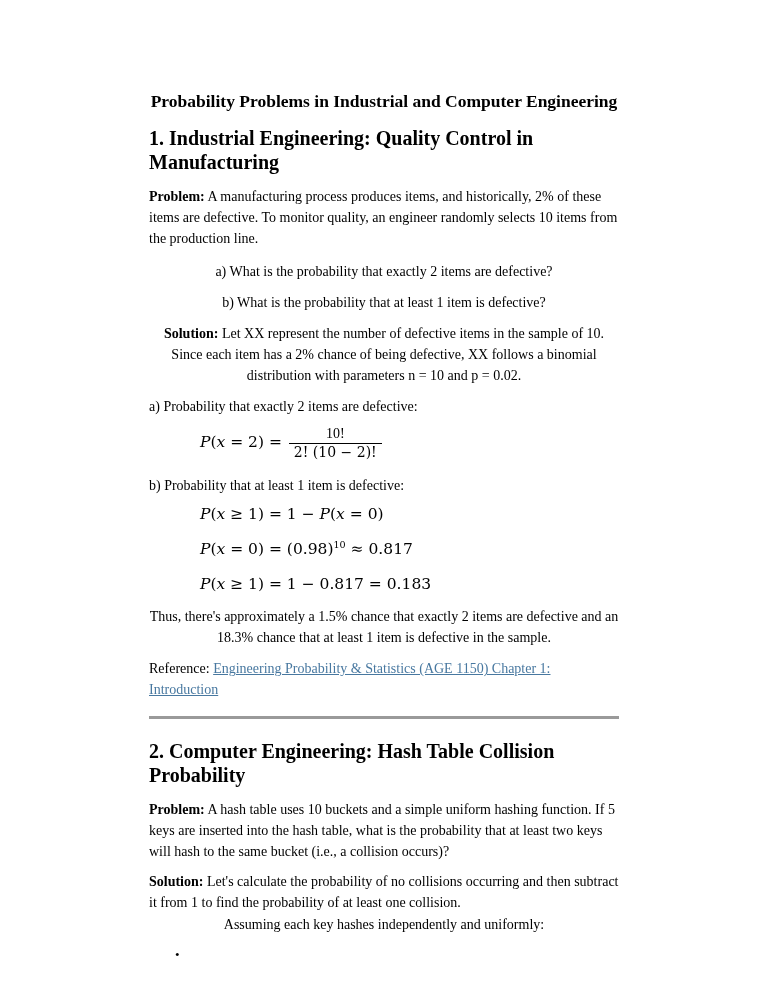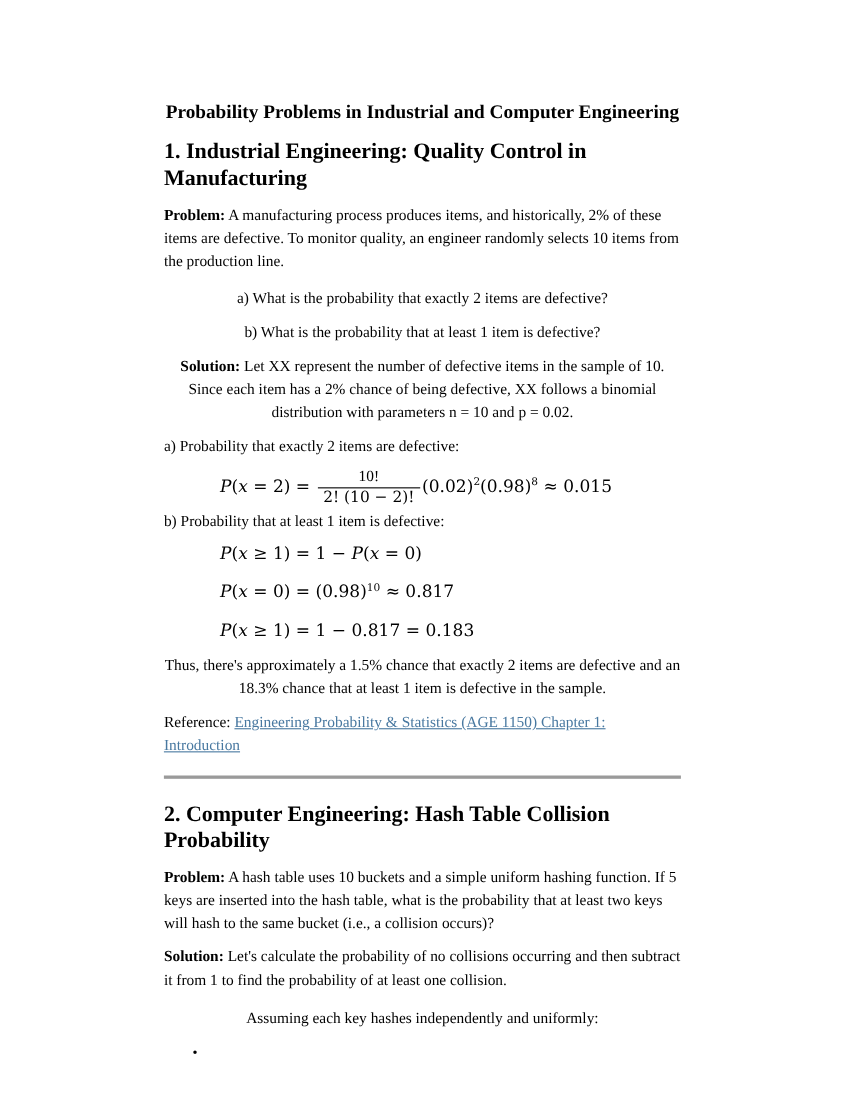--- a/index.html
+++ b/index.html
@@ -34,21 +34,21 @@
   .para.tight { margin-bottom: 10px; text-align: center; }
   .para.intro { margin-bottom: 8px; }
   .b { font-weight: bold; }
   .formula {
     font-family: "DejaVu Serif", serif;
     font-size: 15.5px;
     line-height: 1.3;
     margin: 0 0 15px 51px;
     white-space: nowrap;
   }
-  .formula.first { margin-top: 2px; margin-bottom: 3px; }
+  .formula.first { margin-top: 2px; margin-bottom: 14px; }
   .formula.last { margin-bottom: 12px; }
   .mvar { font-style: italic; }
   .formula sup { font-size: 0.62em; line-height: 0; }
   .frac {
     display: inline-block;
     text-align: center;
     vertical-align: middle;
     font-size: 14px;
     line-height: 1.25;
     margin: 0 2px;
@@ -89,41 +89,41 @@
   <p class="para"><span class="b">Problem:</span><span> A manufacturing process produces items, and historically, 2% of these items are defective. To monitor quality, an engineer randomly selects 10 items from the production line.</span></p>
 
   <p class="para tight">a) What is the probability that exactly 2 items are defective?</p>
 
   <p class="para tight">b) What is the probability that at least 1 item is defective?</p>
 
   <p class="para tight"><span class="b">Solution:</span><span> Let XX represent the number of defective items in the sample of 10. Since each item has a 2% chance of being defective, XX follows a binomial distribution with parameters n = 10 and p = 0.02.</span></p>
 
   <p class="para intro">a) Probability that exactly 2 items are defective:</p>
 
-  <div class="formula first"><span><span class="mvar">P</span><span>(</span><span class="mvar">x</span><span> = 2) = </span></span><span class="frac"><span class="num">10!</span><span class="den">2! (10 − 2)!</span></span><span><span>(0.02)</span><sup>2</sup><span>(0.98)</span><sup>8</sup><span> ≈ 0.015</span></span></div>
+  <div class="formula first"><span><span class="mvar">P</span><span>(</span><span class="mvar">x</span><span> = 2) = </span></span><span class="frac"><span class="num">10!</span><span class="den">2! (10 − 2)!</span></span></div>
 
   <p class="para intro">b) Probability that at least 1 item is defective:</p>
 
   <div class="formula"><span class="mvar">P</span><span>(</span><span class="mvar">x</span><span> ≥ 1) = 1 − </span><span class="mvar">P</span><span>(</span><span class="mvar">x</span><span> = 0)</span></div>
 
   <div class="formula"><span class="mvar">P</span><span>(</span><span class="mvar">x</span><span> = 0) = (0.98)</span><sup>10</sup><span> ≈ 0.817</span></div>
 
   <div class="formula last"><span class="mvar">P</span><span>(</span><span class="mvar">x</span><span> ≥ 1) = 1 − 0.817 = 0.183</span></div>
 
   <p class="para tight">Thus, there's approximately a 1.5% chance that exactly 2 items are defective and an 18.3% chance that at least 1 item is defective in the sample.</p>
 
   <p class="para" style="margin-bottom:0"><span>Reference: </span><a class="ref-link">Engineering Probability &amp; Statistics (AGE 1150) Chapter 1: Introduction</a></p>
 
   <hr class="divider">
 
   <div class="sec-heading">2. Computer Engineering: Hash Table Collision Probability</div>
 
   <p class="para" style="margin-bottom:9px"><span class="b">Problem:</span><span> A hash table uses 10 buckets and a simple uniform hashing function. If 5 keys are inserted into the hash table, what is the probability that at least two keys will hash to the same bucket (i.e., a collision occurs)?</span></p>
 
-  <p class="para" style="margin-bottom:14px"><span class="b">Solution:</span><span> Let's calculate the probability of no collisions occurring and then subtract it from 1 to find the probability of at least one collision.</span></p>
+  <p class="para" style="margin-bottom:1px"><span class="b">Solution:</span><span> Let's calculate the probability of no collisions occurring and then subtract it from 1 to find the probability of at least one collision.</span></p>
 
   <p class="para tight">Assuming each key hashes independently and uniformly:</p>
 
   <div class="bullet-row">
     <span class="bullet-glyph">•</span>
   </div>
 
 </div>
 
 </body></html>

